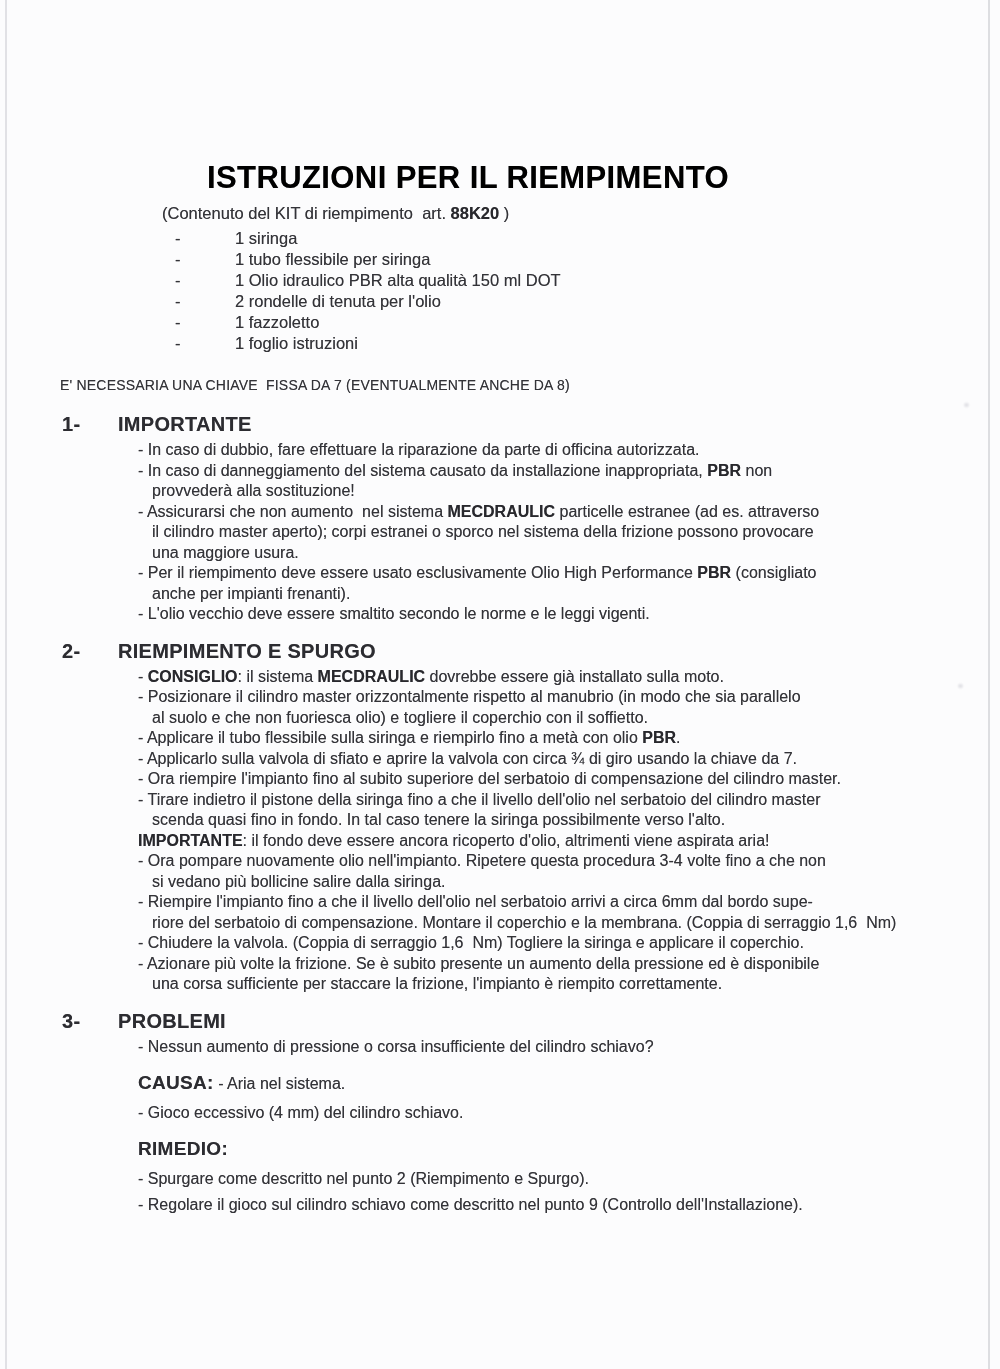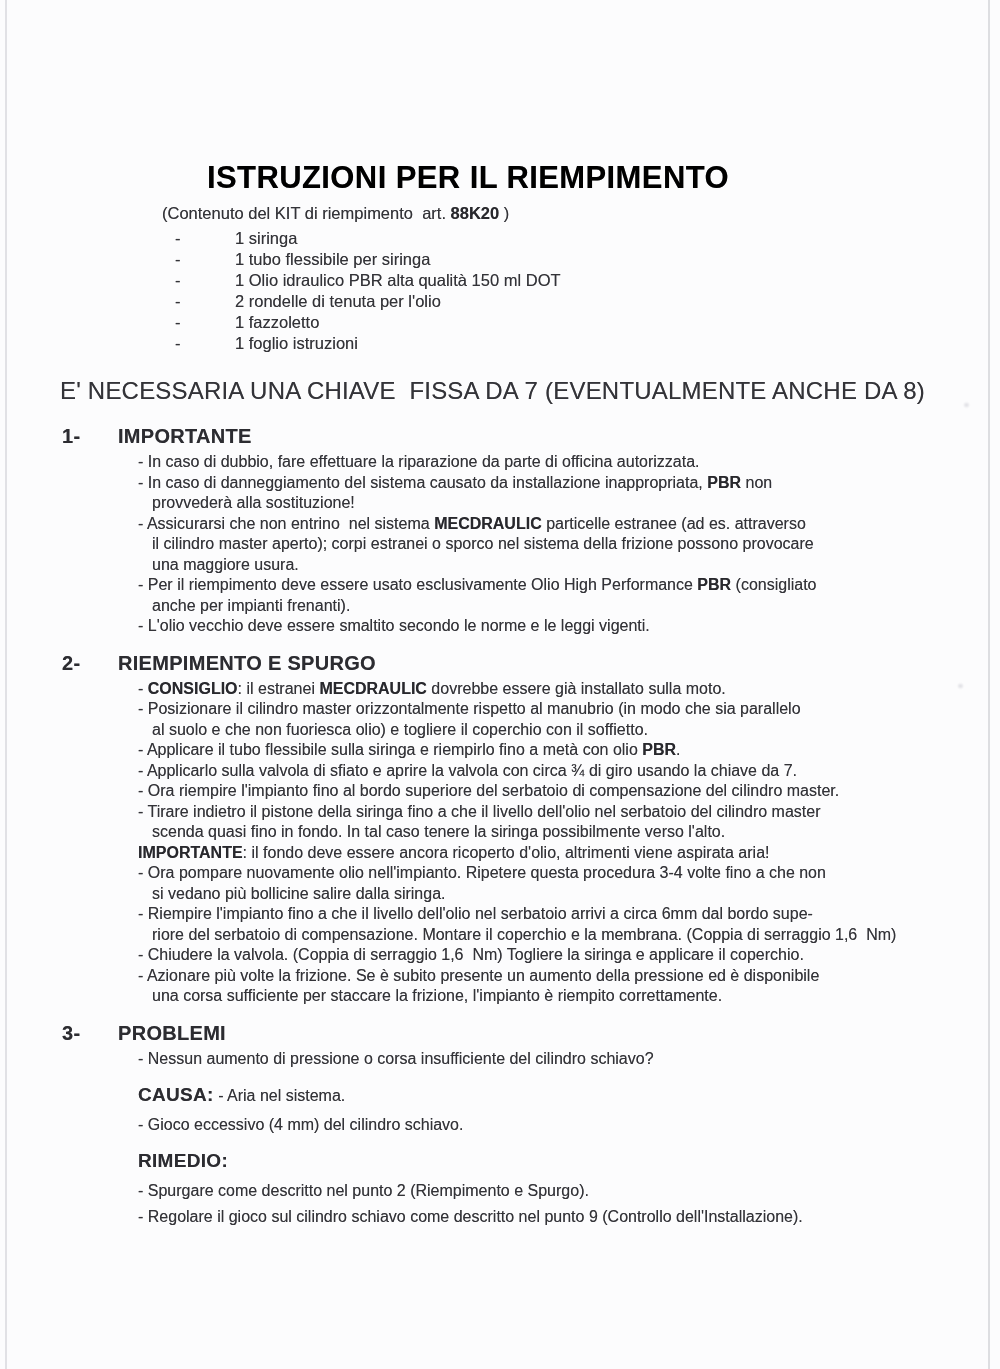--- a/index.html
+++ b/index.html
@@ -42,21 +42,21 @@
     font-size: 16.5px;
     white-space: pre-wrap;
   }
   .kit-row { display: flex; font-size: 16.5px; line-height: 21px; }
   .kit-dash { padding-left: 115px; width: 175px; flex: none; }
   .kit-text { white-space: pre-wrap; }
 
   .key-note {
     margin-top: 23px;
     margin-bottom: 20px;
-    font-size: 24px;
+    font-size: 14px;
     letter-spacing: .2px;
     white-space: pre-wrap;
   }
 
   .sec-head {
     display: flex;
     align-items: baseline;
     margin-top: 15px;
     margin-bottom: 4px;
     font-weight: bold;
@@ -118,36 +118,36 @@
   <div class="key-note">E' NECESSARIA UNA CHIAVE  FISSA DA 7 (EVENTUALMENTE ANCHE DA 8)</div>
   <div id="sections">
       <div class="section">
         <div class="sec-head">
           <span class="sec-num">1-</span>
           <span class="sec-title">IMPORTANTE</span>
         </div>
         <div class="sec-body">
           <div class="bullet item"><span class="dash">- </span><span>In caso di dubbio, fare effettuare la riparazione da parte di officina autorizzata.</span></div>
           <div class="bullet item"><span class="dash">- </span><span>In caso di danneggiamento del sistema causato da installazione inappropriata, </span><b>PBR</b><span> non</span><br><span>provvederà alla sostituzione!</span></div>
-          <div class="bullet item"><span class="dash">- </span><span>Assicurarsi che non entrino  nel sistema </span><b>MECDRAULIC</b><span> particelle estranee (ad es. attraverso</span><br><span>il cilindro master aperto); corpi estranei o sporco nel sistema della frizione possono provocare</span><br><span>una maggiore usura.</span></div>
+          <div class="bullet item"><span class="dash">- </span><span>Assicurarsi che non aumento  nel sistema </span><b>MECDRAULIC</b><span> particelle estranee (ad es. attraverso</span><br><span>il cilindro master aperto); corpi estranei o sporco nel sistema della frizione possono provocare</span><br><span>una maggiore usura.</span></div>
           <div class="bullet item"><span class="dash">- </span><span>Per il riempimento deve essere usato esclusivamente Olio High Performance </span><b>PBR</b><span> (consigliato</span><br><span>anche per impianti frenanti).</span></div>
           <div class="bullet item"><span class="dash">- </span><span>L'olio vecchio deve essere smaltito secondo le norme e le leggi vigenti.</span></div>
         </div>
       </div>
       <div class="section">
         <div class="sec-head">
           <span class="sec-num">2-</span>
           <span class="sec-title">RIEMPIMENTO E SPURGO</span>
         </div>
         <div class="sec-body">
-          <div class="bullet item"><span class="dash">- </span><b>CONSIGLIO</b><span>: il estranei </span><b>MECDRAULIC</b><span> dovrebbe essere già installato sulla moto.</span></div>
+          <div class="bullet item"><span class="dash">- </span><b>CONSIGLIO</b><span>: il sistema </span><b>MECDRAULIC</b><span> dovrebbe essere già installato sulla moto.</span></div>
           <div class="bullet item"><span class="dash">- </span><span>Posizionare il cilindro master orizzontalmente rispetto al manubrio (in modo che sia parallelo</span><br><span>al suolo e che non fuoriesca olio) e togliere il coperchio con il soffietto.</span></div>
           <div class="bullet item"><span class="dash">- </span><span>Applicare il tubo flessibile sulla siringa e riempirlo fino a metà con olio </span><b>PBR</b><span>.</span></div>
           <div class="bullet item"><span class="dash">- </span><span>Applicarlo sulla valvola di sfiato e aprire la valvola con circa ¾ di giro usando la chiave da 7.</span></div>
-          <div class="bullet item"><span class="dash">- </span><span>Ora riempire l'impianto fino al bordo superiore del serbatoio di compensazione del cilindro master.</span></div>
+          <div class="bullet item"><span class="dash">- </span><span>Ora riempire l'impianto fino al subito superiore del serbatoio di compensazione del cilindro master.</span></div>
           <div class="bullet item"><span class="dash">- </span><span>Tirare indietro il pistone della siringa fino a che il livello dell'olio nel serbatoio del cilindro master</span><br><span>scenda quasi fino in fondo. In tal caso tenere la siringa possibilmente verso l'alto.</span></div>
           <div class="plain item"><b>IMPORTANTE</b><span>: il fondo deve essere ancora ricoperto d'olio, altrimenti viene aspirata aria!</span></div>
           <div class="bullet item"><span class="dash">- </span><span>Ora pompare nuovamente olio nell'impianto. Ripetere questa procedura 3-4 volte fino a che non</span><br><span>si vedano più bollicine salire dalla siringa.</span></div>
           <div class="bullet item"><span class="dash">- </span><span>Riempire l'impianto fino a che il livello dell'olio nel serbatoio arrivi a circa 6mm dal bordo supe-</span><br><span>riore del serbatoio di compensazione. Montare il coperchio e la membrana. (Coppia di serraggio 1,6  Nm)</span></div>
           <div class="bullet item"><span class="dash">- </span><span>Chiudere la valvola. (Coppia di serraggio 1,6  Nm) Togliere la siringa e applicare il coperchio.</span></div>
           <div class="bullet item"><span class="dash">- </span><span>Azionare più volte la frizione. Se è subito presente un aumento della pressione ed è disponibile</span><br><span>una corsa sufficiente per staccare la frizione, l'impianto è riempito correttamente.</span></div>
         </div>
       </div>
       <div class="section sec-spaced">
         <div class="sec-head">

